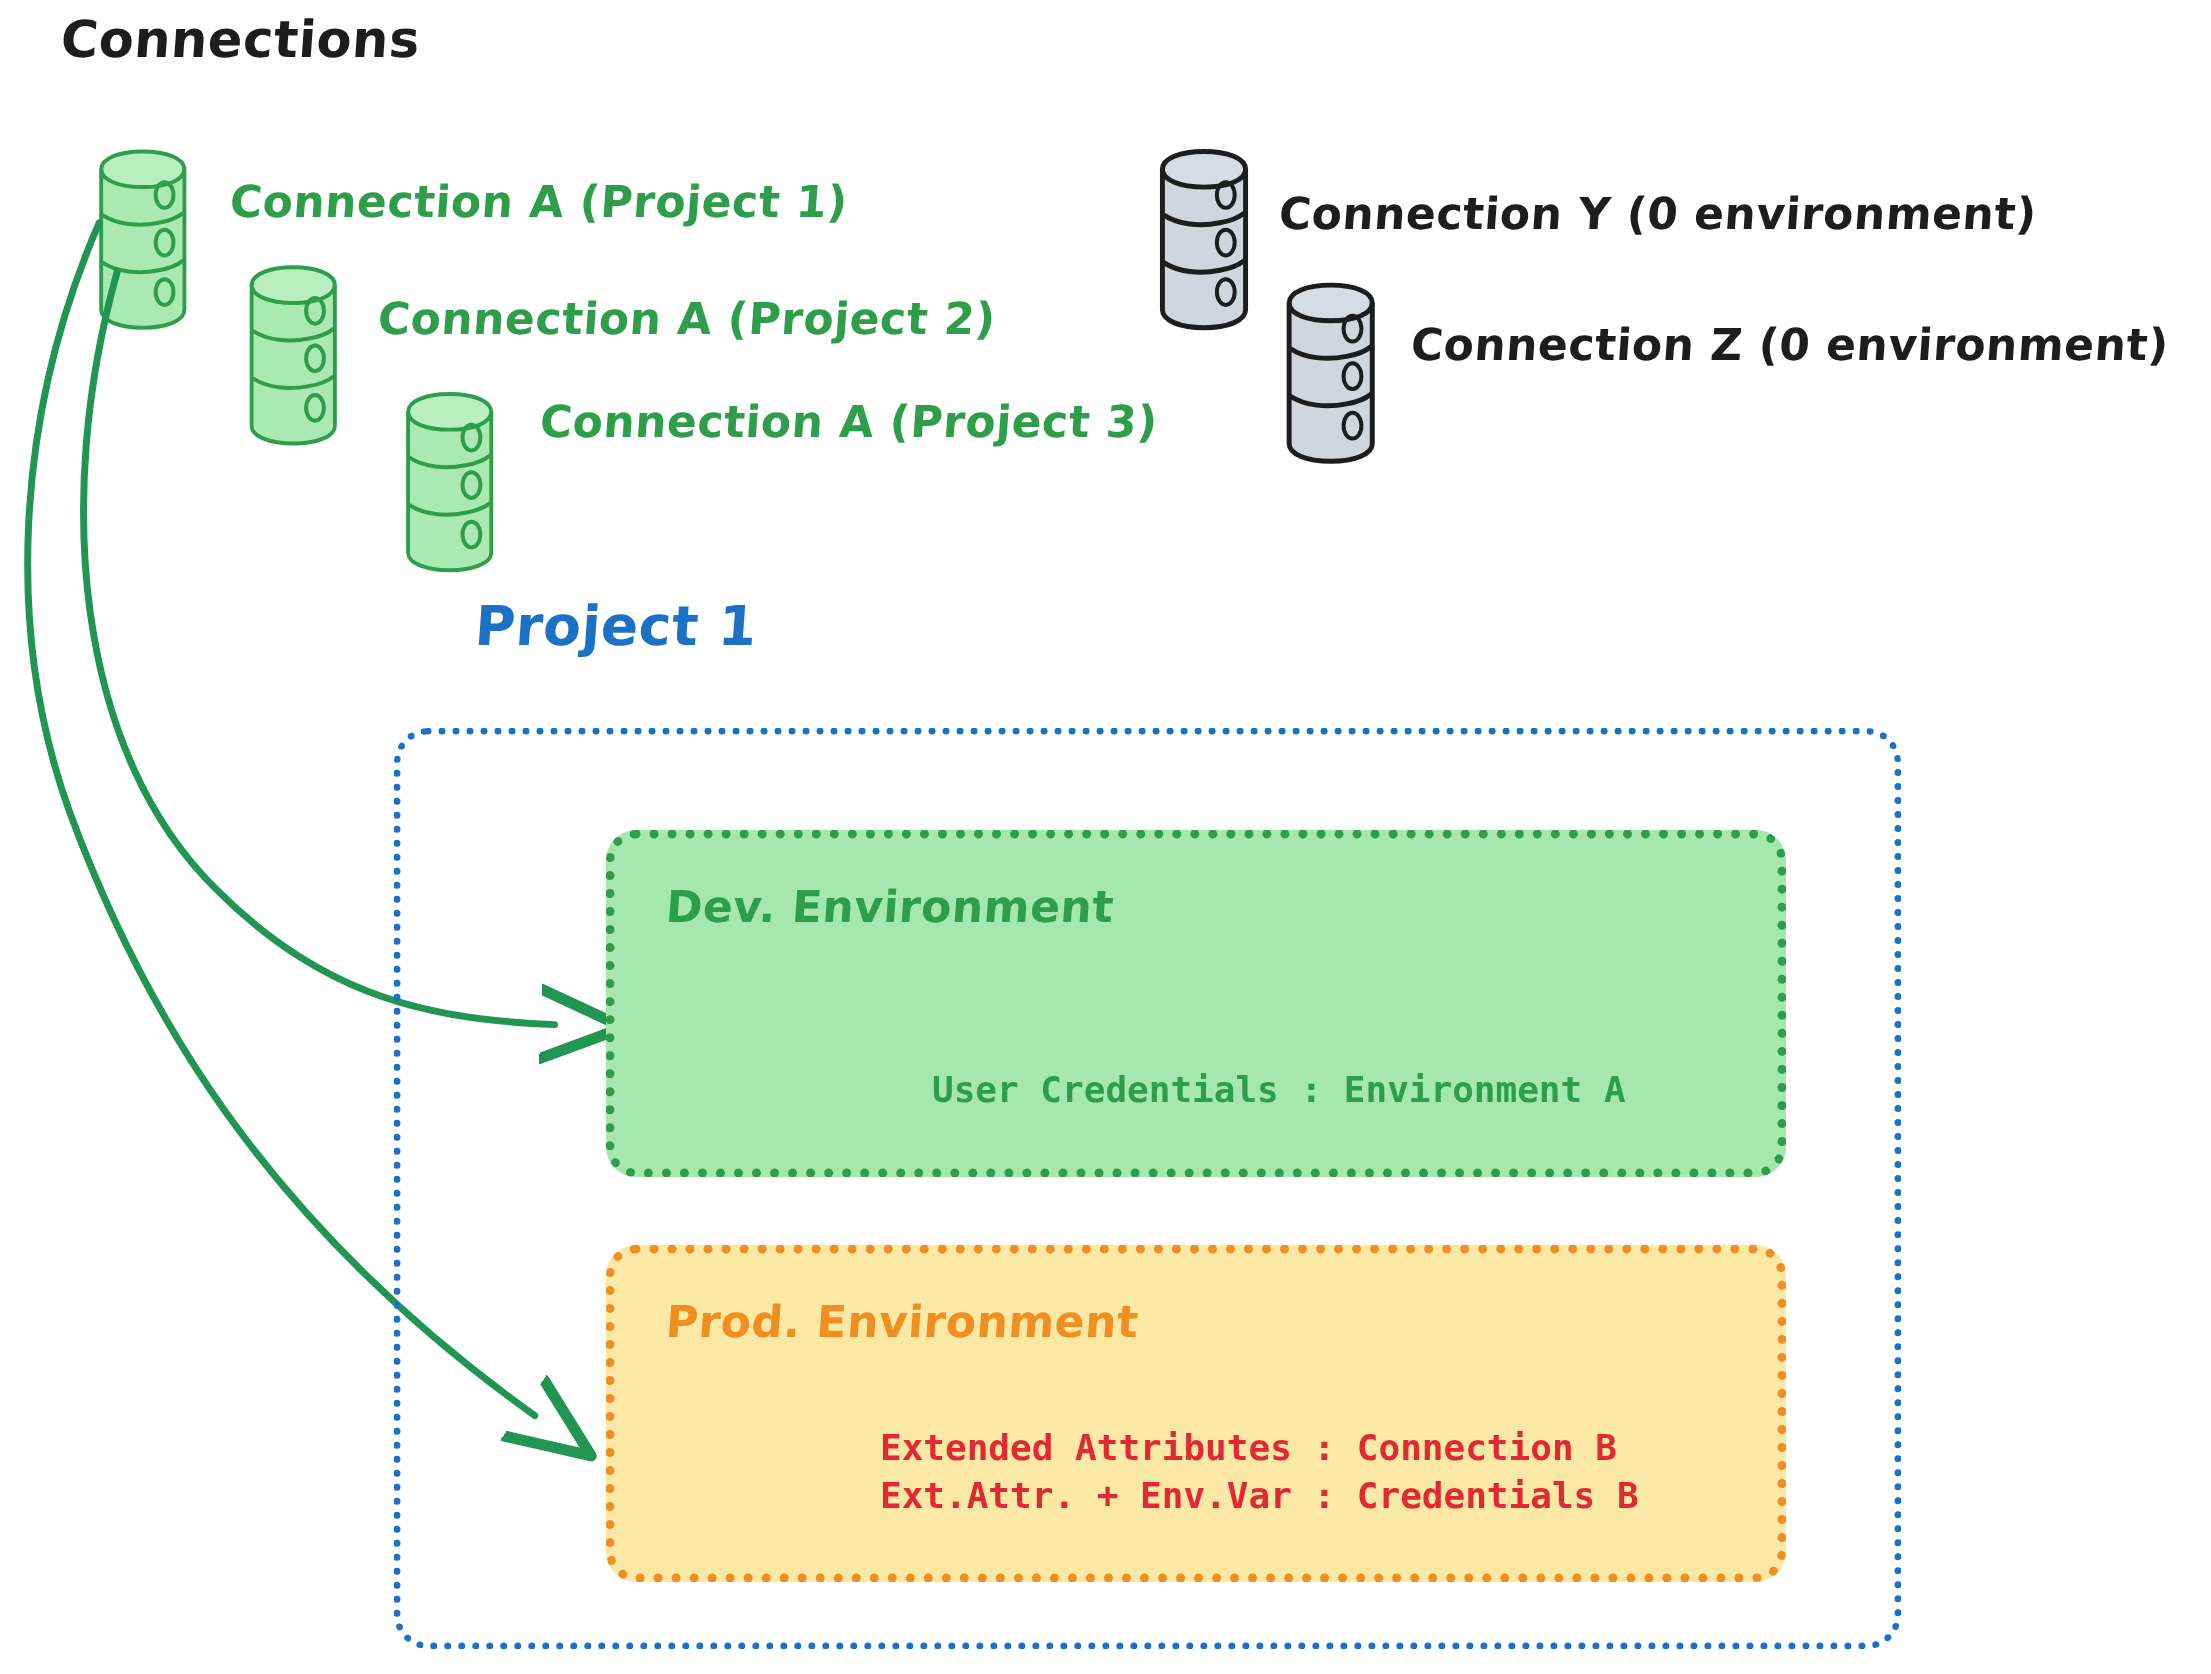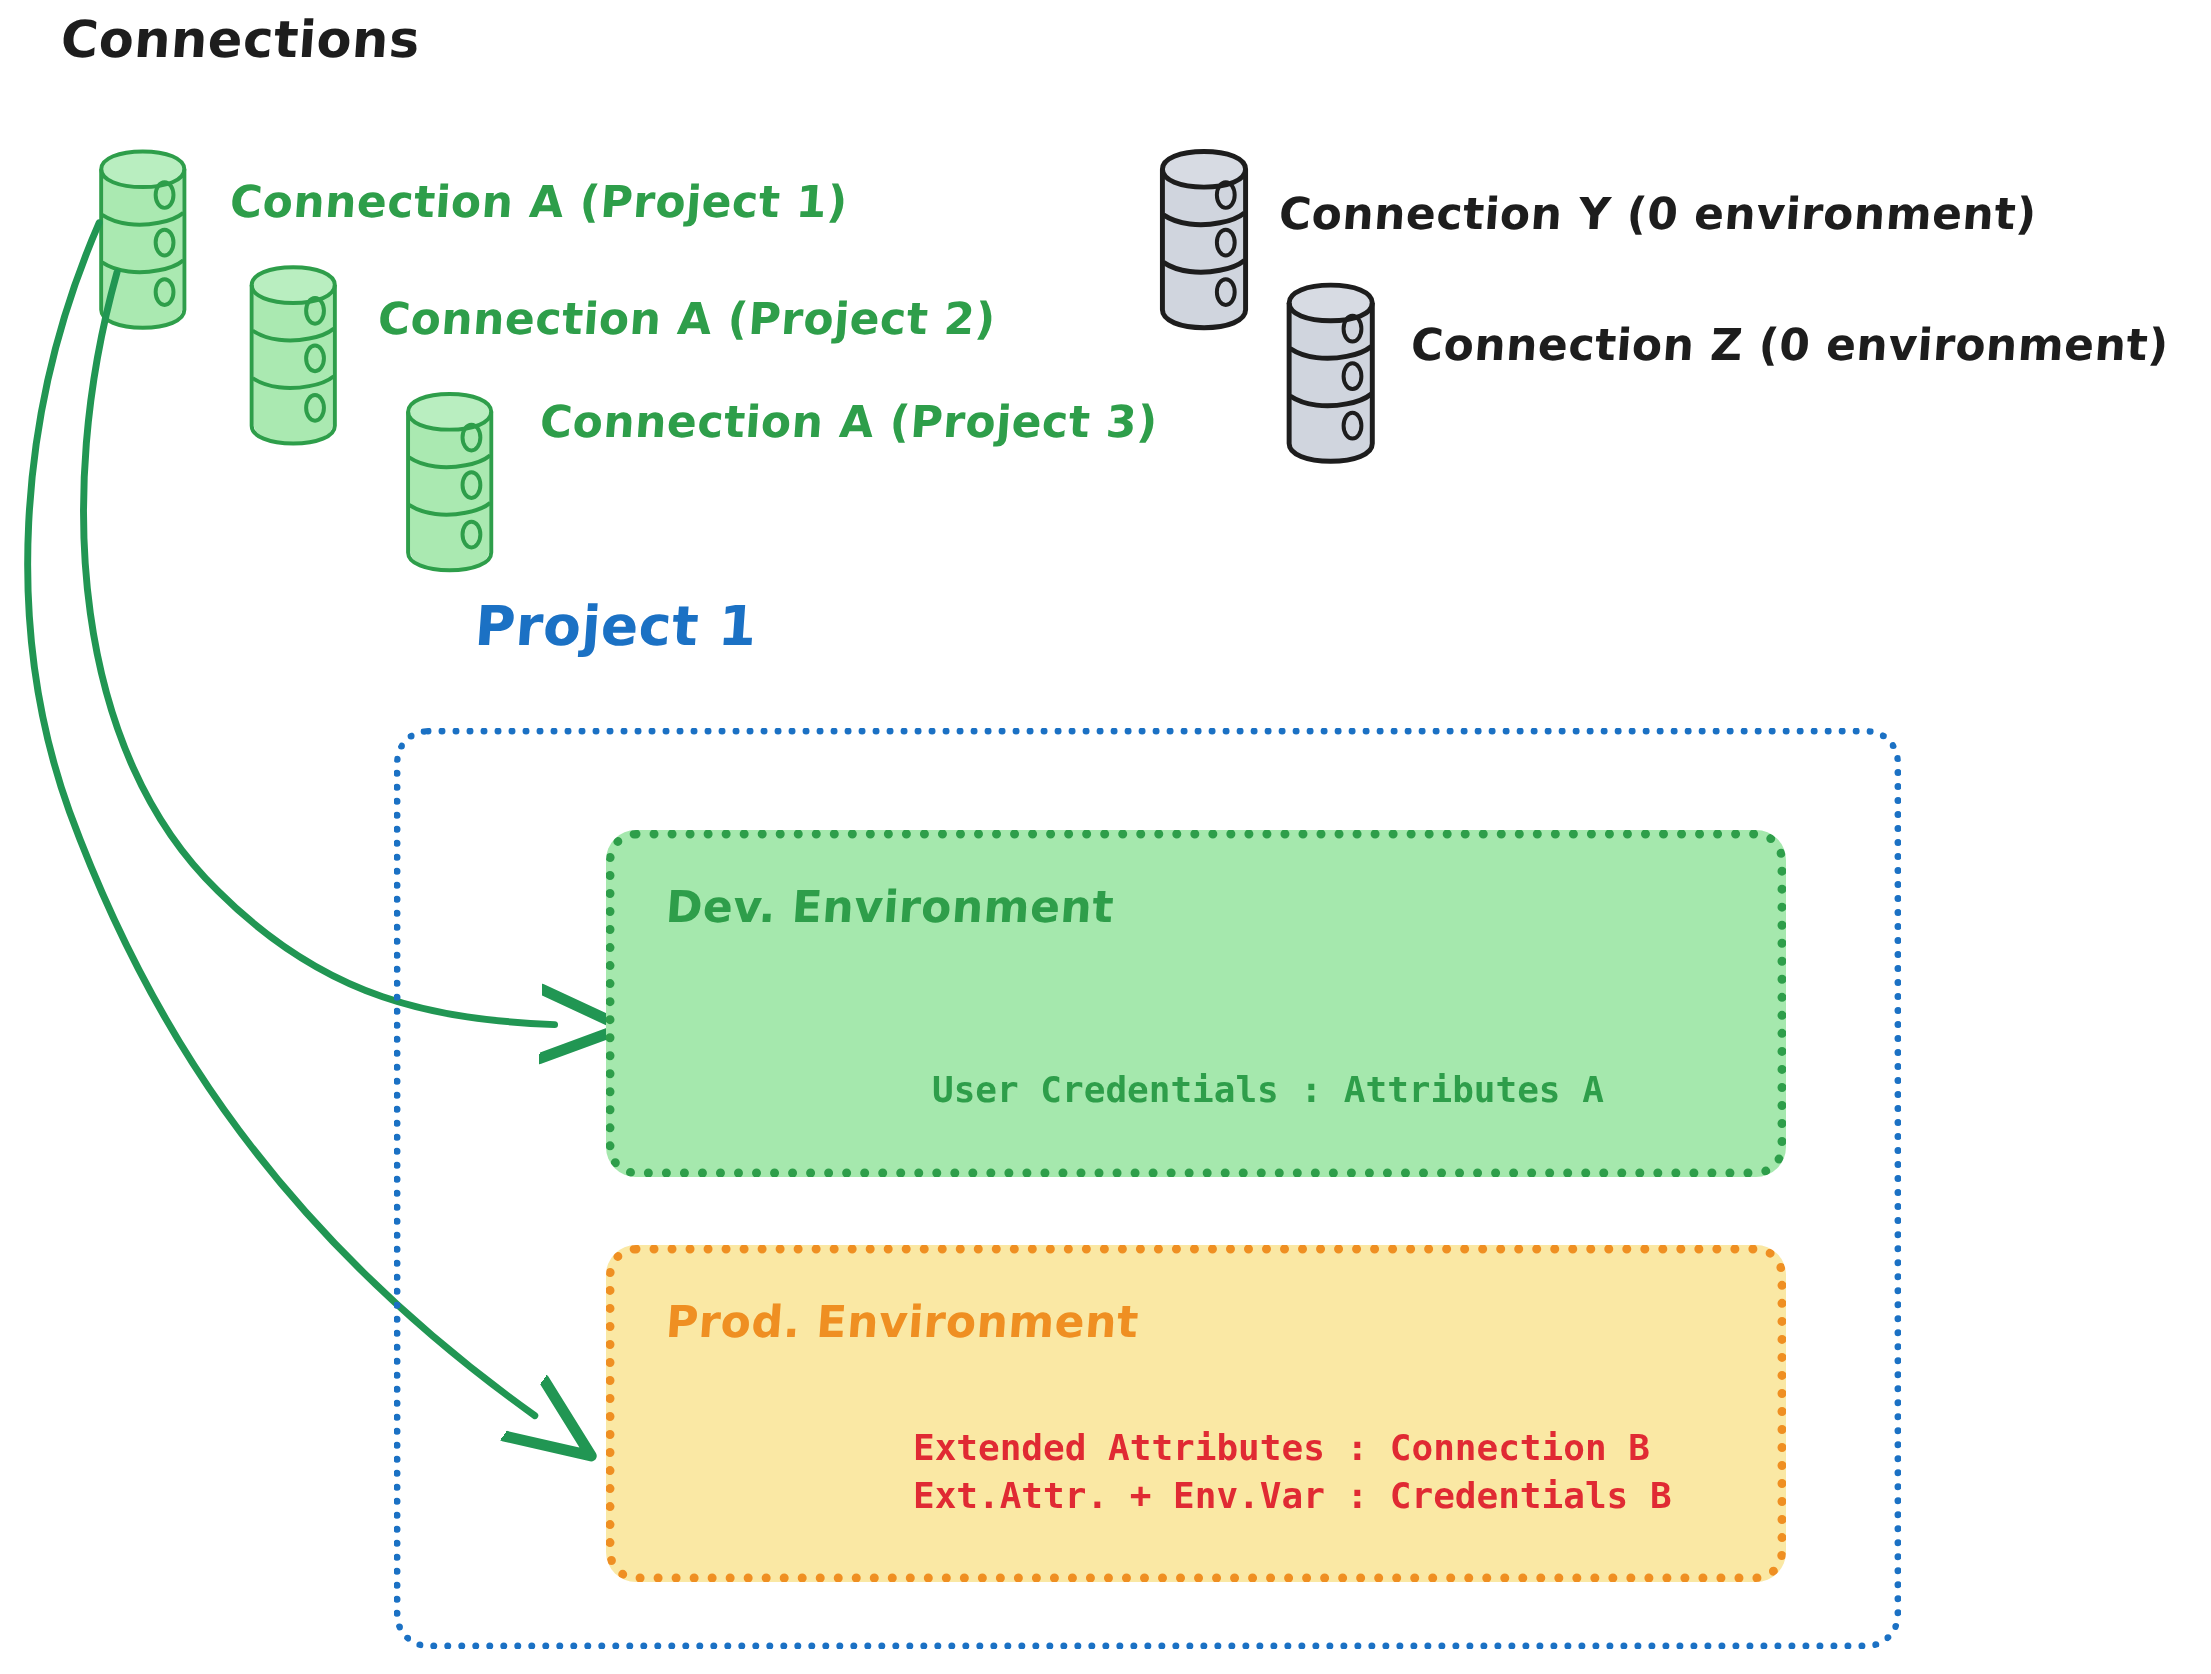--- a/index.html
+++ b/index.html
@@ -58,21 +58,20 @@
     color: #ef8f22;
   }
   .mono-green {
     font-size: 36px;
     color: #2e9e4a;
   }
   .mono-red {
     font-size: 36px;
     color: #e02a33;
     line-height: 1.35;
-    margin-left: 33px;
   }
 
   
   .project-box {
     left: 394px;
     top: 728px;
     width: 1507px;
     height: 921px;
     border: 7px dotted #1b71c4;
     border-radius: 34px;
@@ -163,21 +162,21 @@
 
   <div class="abs hand label-black" style="left:1279px; top:188px;">Connection Y (0 environment)</div>
   <div class="abs hand label-black" style="left:1411px; top:319px;">Connection Z (0 environment)</div>
 
   <div class="abs hand title-project" style="left:475px; top:594px;">Project 1</div>
 
   <div class="abs project-box"></div>
 
   <div class="abs env-box dev-box">
     <div class="abs hand title-env-green" style="left:51px; top:42px;">Dev. Environment</div>
-    <div class="abs mono mono-green" style="left:317px; top:230px;">User Credentials : Attributes A</div>
+    <div class="abs mono mono-green" style="left:317px; top:230px;">User Credentials : Environment A</div>
   </div>
 
   <div class="abs env-box prod-box">
     <div class="abs hand title-env-orange" style="left:51px; top:42px;">Prod. Environment</div>
     <div class="abs mono mono-red" style="left:265px; top:170px;">Extended Attributes : Connection B</div>
     <div class="abs mono mono-red" style="left:265px; top:218px;">Ext.Attr. + Env.Var : Credentials B</div>
   </div>
 
 </div>
 

